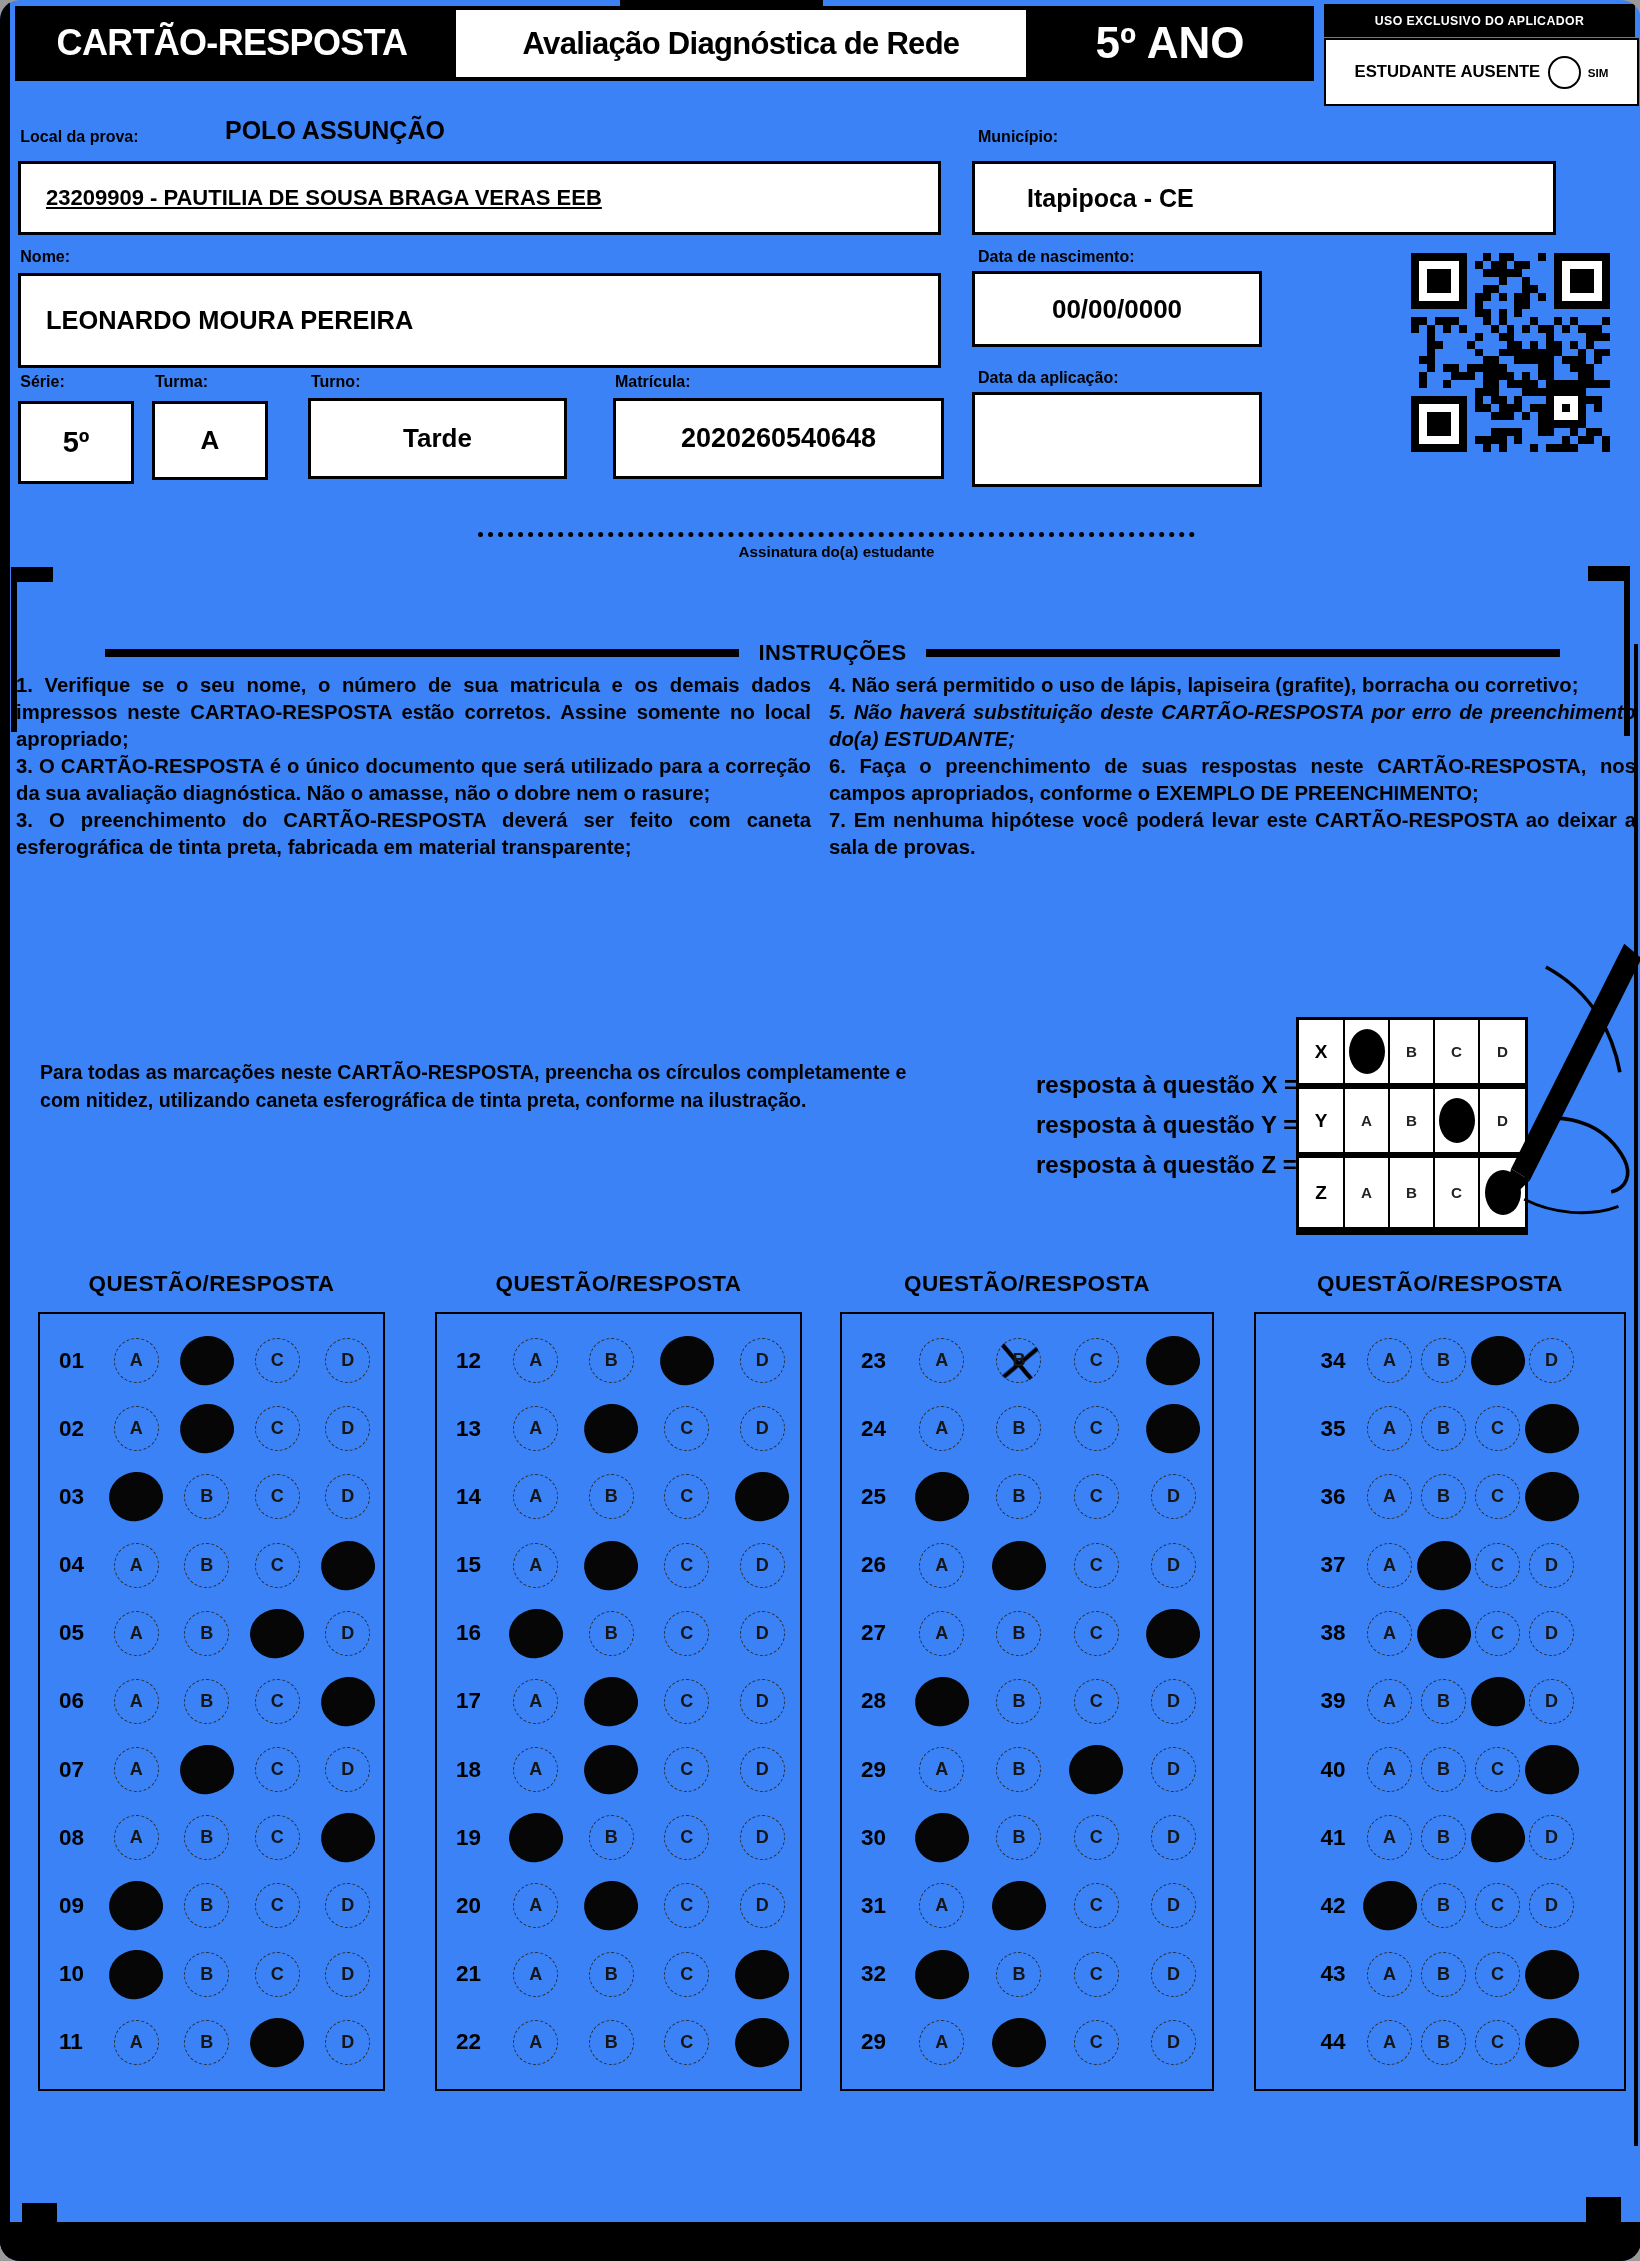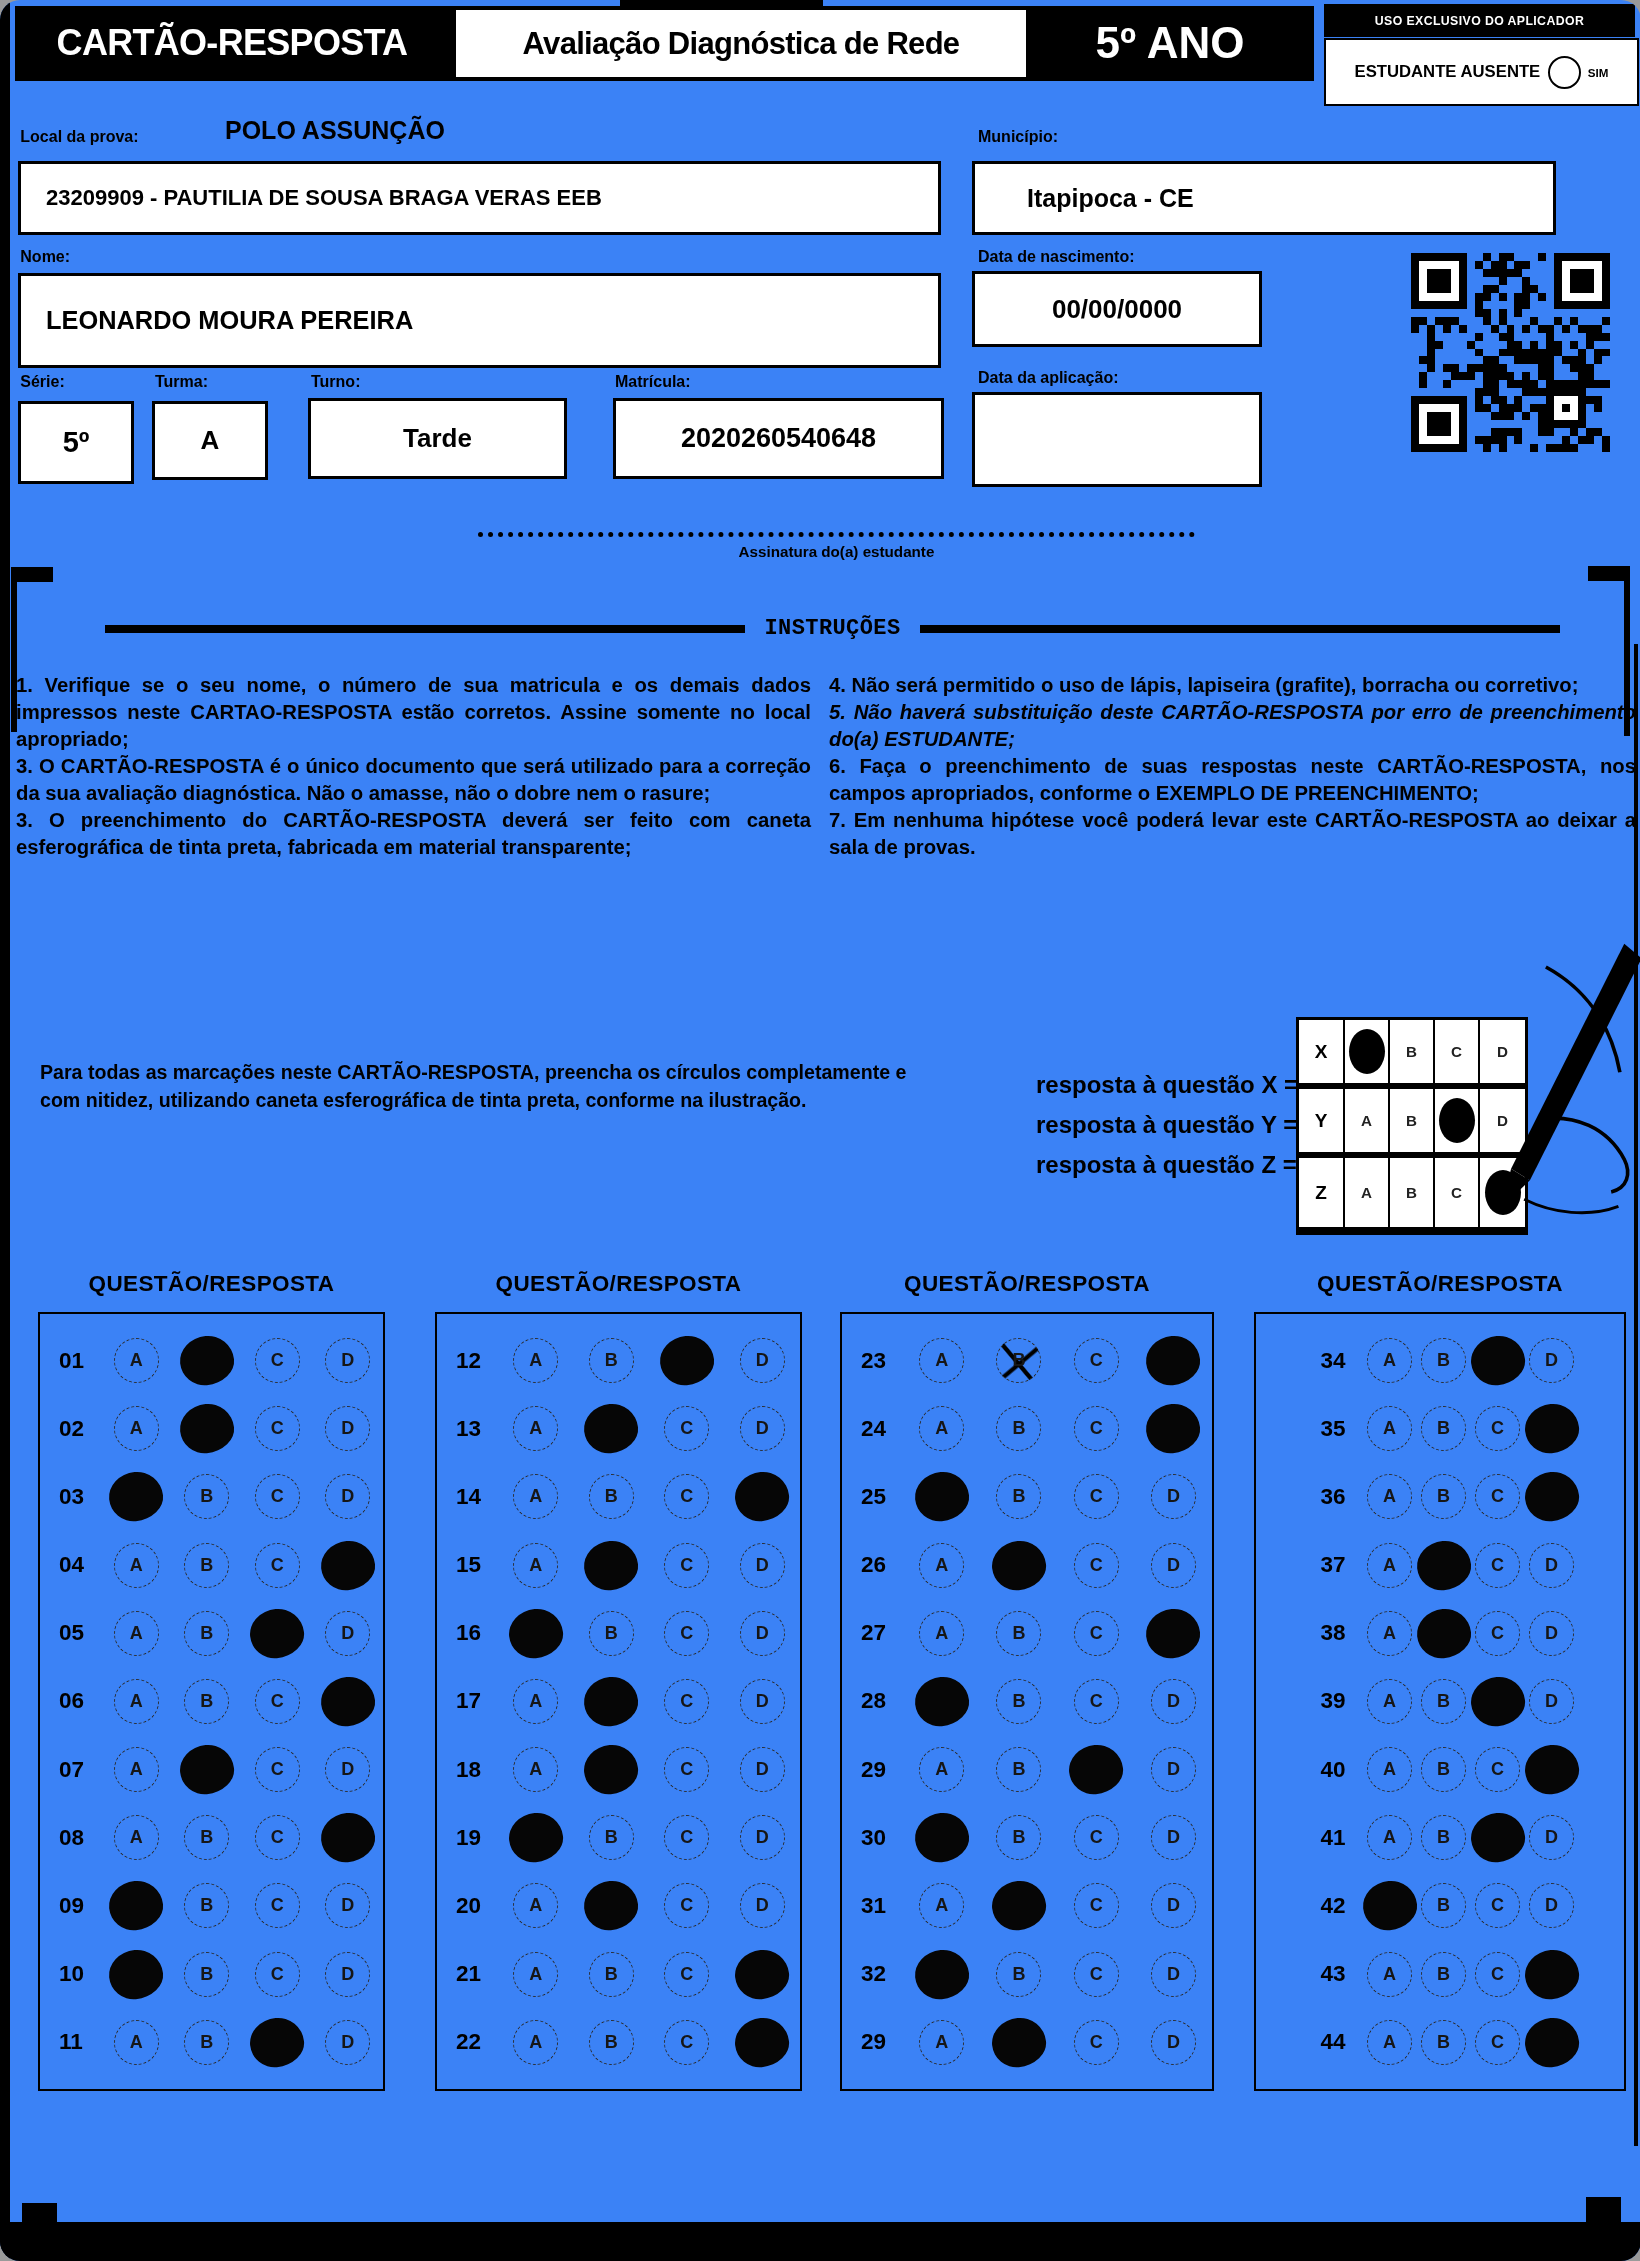--- a/index.html
+++ b/index.html
@@ -27,21 +27,21 @@
   #apl-box .lbl{font-size:16.7px;font-weight:bold;}
   #ausente-circle{width:29px;height:29px;border:2.2px solid #000;border-radius:50%;}
   #apl-box .sim{font-size:11.6px;font-weight:bold;}
 
   
   .lb{font-size:16px;font-weight:bold;}
   .fbox{border:3.6px solid #000;background:#fff;display:flex;align-items:center;}
   #local-label{left:20.3px;top:128px;}
   #local-value{left:225px;top:116px;font-size:25px;font-weight:bold;}
   #municipio-label{left:978px;top:128px;}
-  #school-box{left:18px;top:161px;width:917px;height:68px;}
+  #school-box{left:18px;top:161px;width:917px;height:68px;text-decoration:underline;}
   #school-box span{padding-left:25px;font-size:22px;font-weight:bold;}
   #municipio-box{left:972px;top:161px;width:578px;height:68px;}
   #municipio-box span{padding-left:52px;font-size:25px;font-weight:bold;}
   #nome-label{left:20.3px;top:248px;}
   #nome-box{left:18px;top:273px;width:917px;height:89px;}
   #nome-box span{padding-left:25px;font-size:25.4px;font-weight:bold;}
   #nasc-label{left:978px;top:248px;}
   #nasc-box{left:972px;top:271px;width:284px;height:70px;justify-content:center;}
   #nasc-box span{font-size:26px;font-weight:bold;}
   #serie-label{left:20.3px;top:373px;}
@@ -64,21 +64,21 @@
   #sig-line{left:478px;top:532px;width:717px;border-top:5.1px dotted #000;}
   #sig-label{left:478px;top:543px;width:717px;text-align:center;font-size:15.2px;font-weight:bold;}
 
   
   #crop-l-h{left:11px;top:567px;width:42px;height:14.5px;}
   #crop-l-v{left:11px;top:567px;width:5.8px;height:165px;}
   #crop-r-h{left:1588px;top:566px;width:42px;height:14.5px;}
   #crop-r-v{left:1624px;top:566px;width:5.8px;height:170px;}
 
   
-  #instr-row{left:105px;top:616px;width:1455px;display:flex;align-items:center;font-family:Liberation Mono, monospace;}
+  #instr-row{left:105px;top:640px;width:1455px;display:flex;align-items:center;}
   .instr-line{flex:1;height:8px;background:#000;}
   #instr-title{padding:0 19px;font-size:22px;font-weight:bold;letter-spacing:0.4px;}
   .instr-col{position:absolute;top:672px;font-weight:700;font-size:20.3px;line-height:27px;text-align:justify;}
   #instr-left{left:16px;width:795px;}
   #instr-right{left:829px;width:807px;}
   .instr-col p{margin:0;}
   .instr-col p.italic{font-style:italic;}
 
   
   #fill-para{left:40px;top:1058px;width:893px;font-size:19.6px;font-weight:bold;line-height:28px;}

